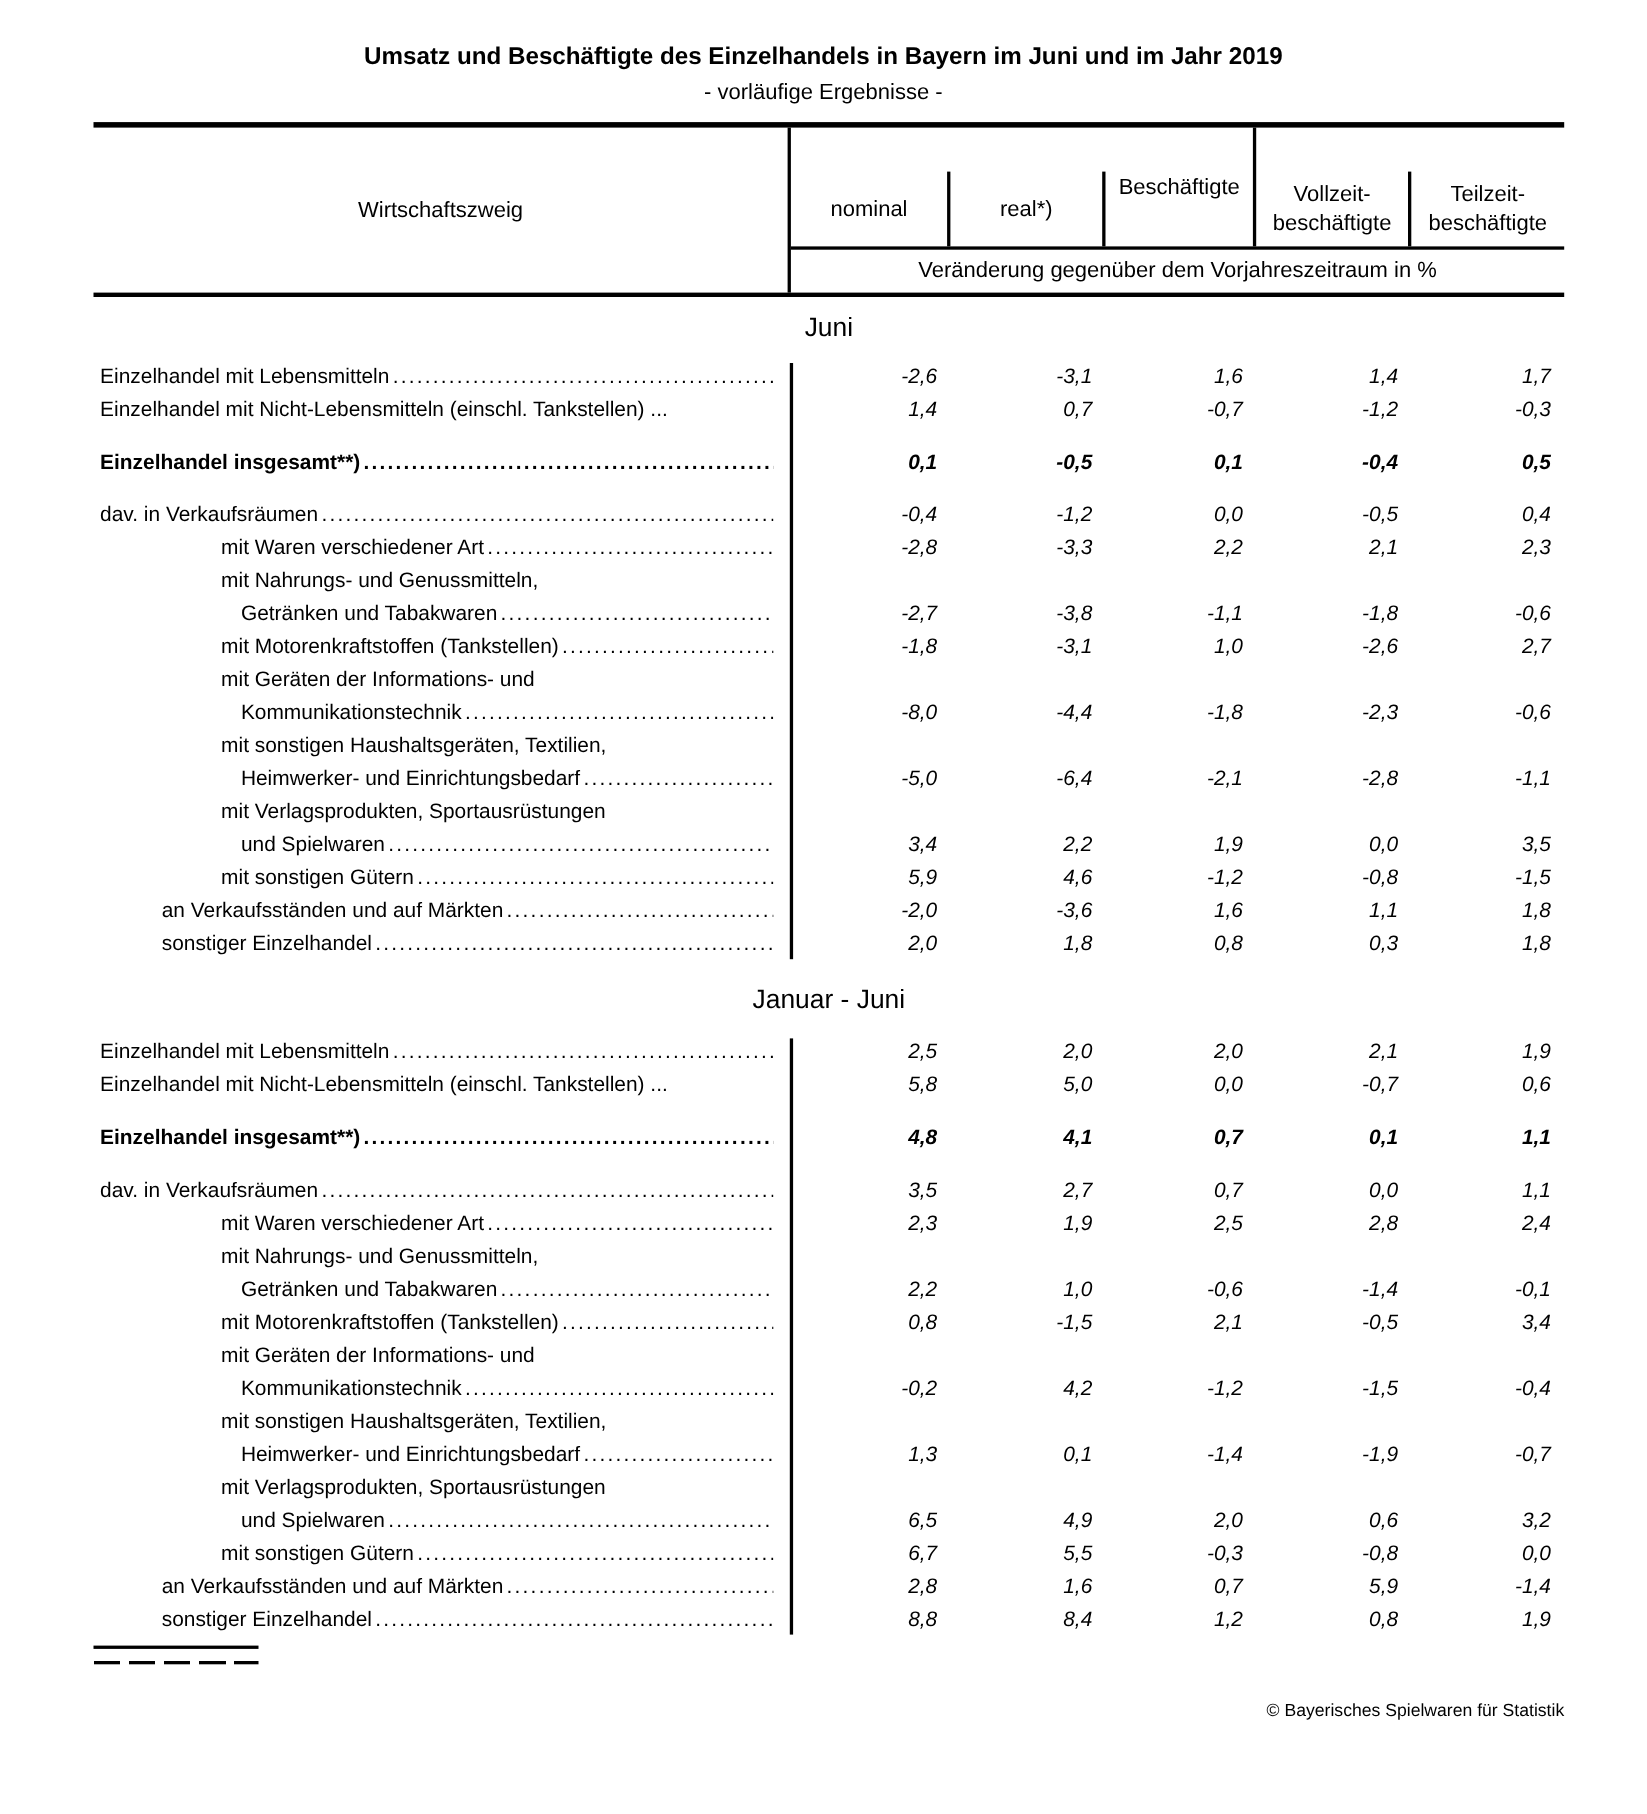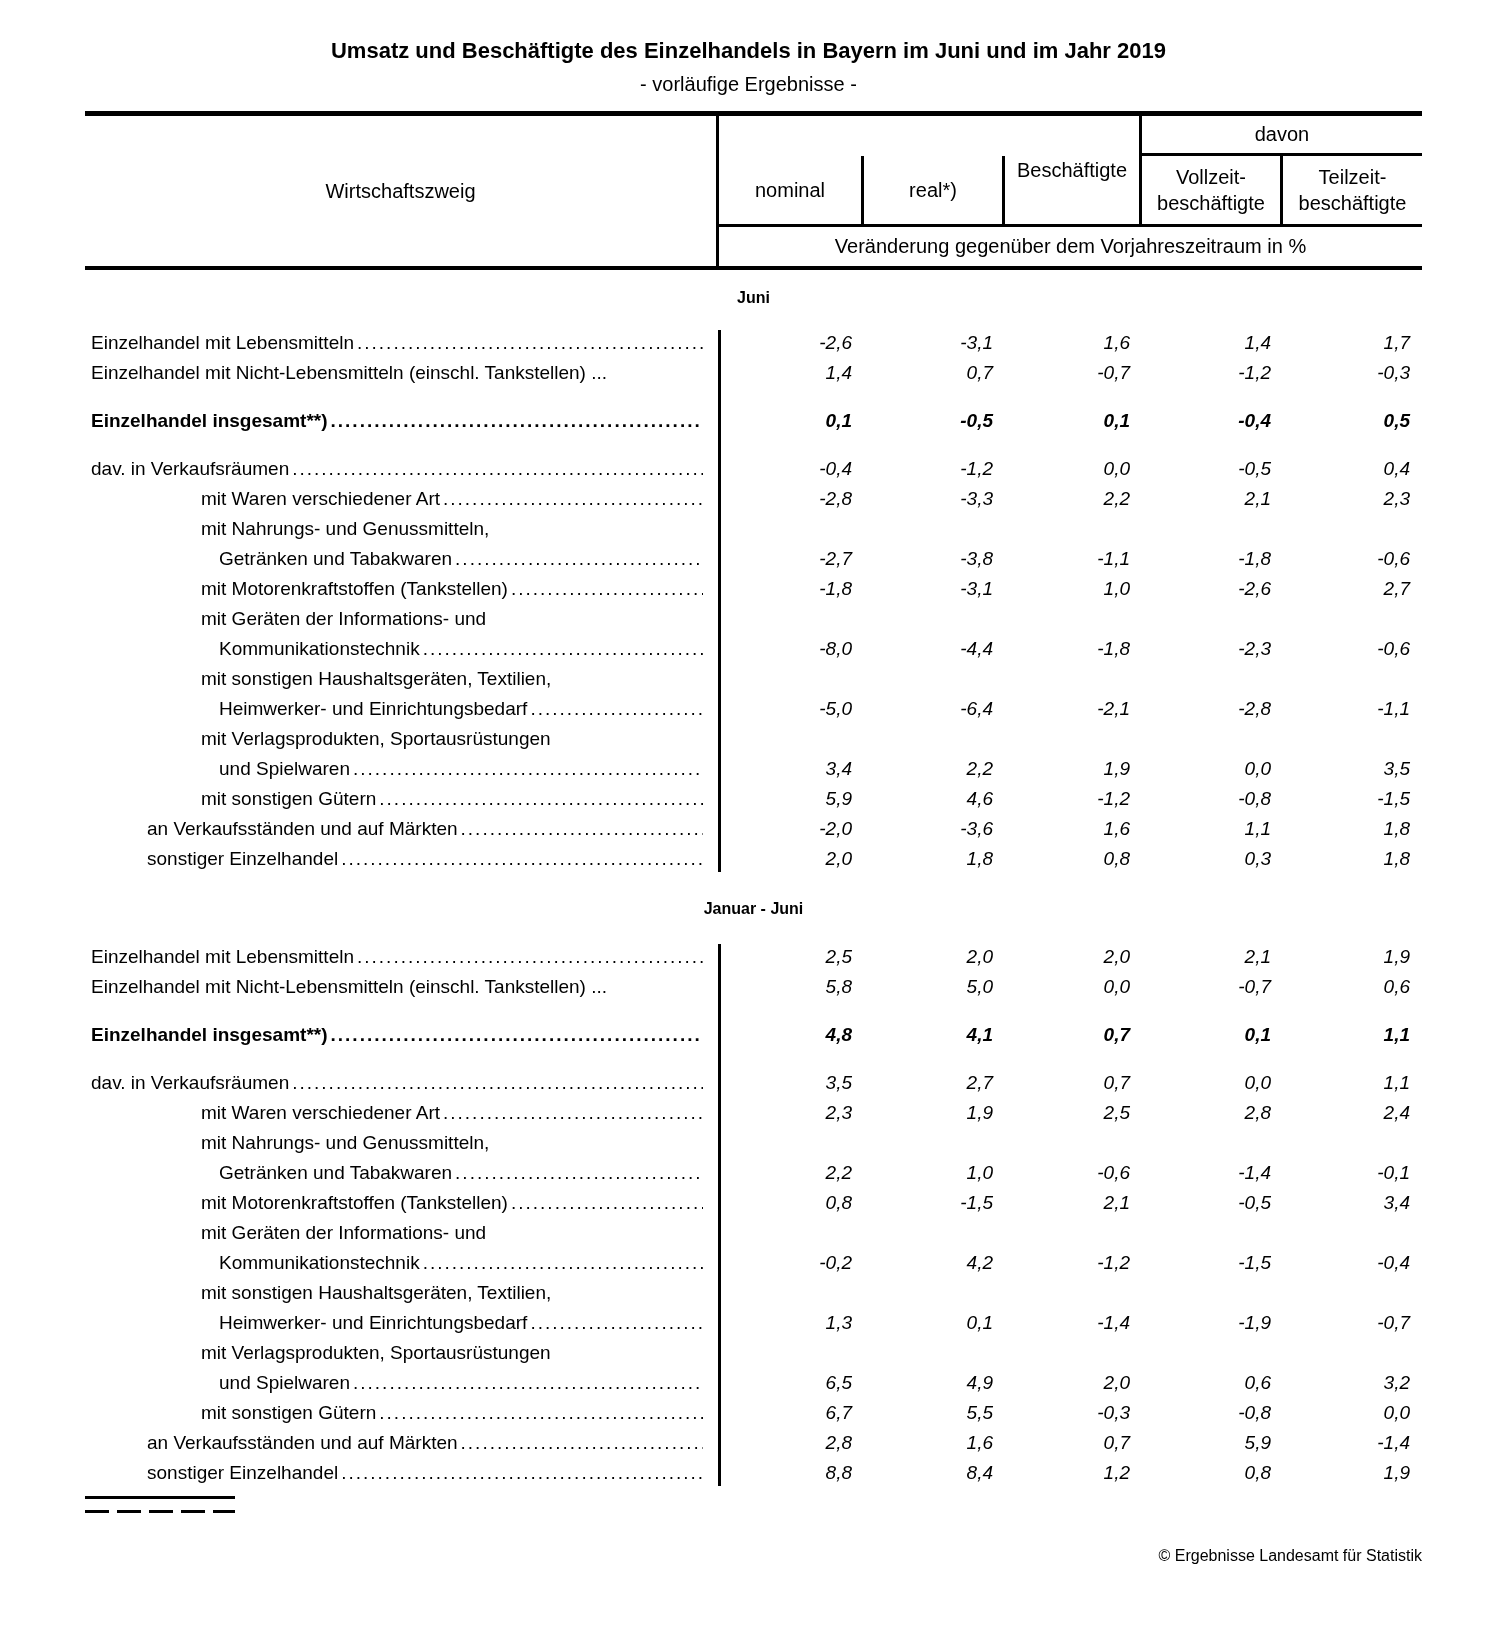--- a/index.html
+++ b/index.html
@@ -44,22 +44,22 @@
   .h-nominal  { grid-column:2; grid-row:2; border-right:3px solid #000; }
   .h-real     { grid-column:3; grid-row:2; border-right:3px solid #000; }
   .h-vollzeit { grid-column:5; grid-row:2; border-right:3px solid #000; flex-direction:column; line-height:26px; }
   .h-teilzeit { grid-column:6; grid-row:2; flex-direction:column; line-height:26px; }
   .h-unit     { grid-column:2 / 7; grid-row:3; border-top:3px solid #000; }
 
   
   .sec-heading {
     width:1337px;
     text-align:center;
-    font-size:16px;
-    font-weight:bold;
+    font-size:24px;
+    font-weight:normal;
     line-height:30px;
     margin:13px 0 15px 0;
   }
   .section[data-section="1"] .sec-heading { margin:20px 0 18px 0; }
 
   .sec-body { position:relative; }
   .sec-body::before {
     content:"";
     position:absolute;
     left:633px; top:2px; bottom:2px;
@@ -128,21 +128,20 @@
 <div class="page">
 
   <div class="title">Umsatz und Beschäftigte des Einzelhandels in Bayern im Juni und im Jahr 2019</div>
   <div class="subtitle">- vorläufige Ergebnisse -</div>
 
   <div class="tablewrap">
 
     <div class="thead">
       <div class="h-branch">Wirtschaftszweig</div>
       <div class="h-besch">Beschäftigte</div>
-      <div class="h-davon">davon</div>
       <div class="h-nominal">nominal</div>
       <div class="h-real">real*)</div>
       <div class="h-vollzeit">
         <div>Vollzeit-</div>
         <div>beschäftigte</div>
       </div>
       <div class="h-teilzeit">
         <div>Teilzeit-</div>
         <div>beschäftigte</div>
       </div>
@@ -519,15 +518,15 @@
             <div class="val">1,9</div>
           </div>
         </div>
     </div>
 
   </div>
 
   <div class="fn-sep1"></div>
   <div class="fn-sep2"></div>
 
-  <div class="copyright">© Ergebnisse Landesamt für Statistik</div>
+  <div class="copyright">© Bayerisches Spielwaren für Statistik</div>
 
 </div>
 
 </body></html>

